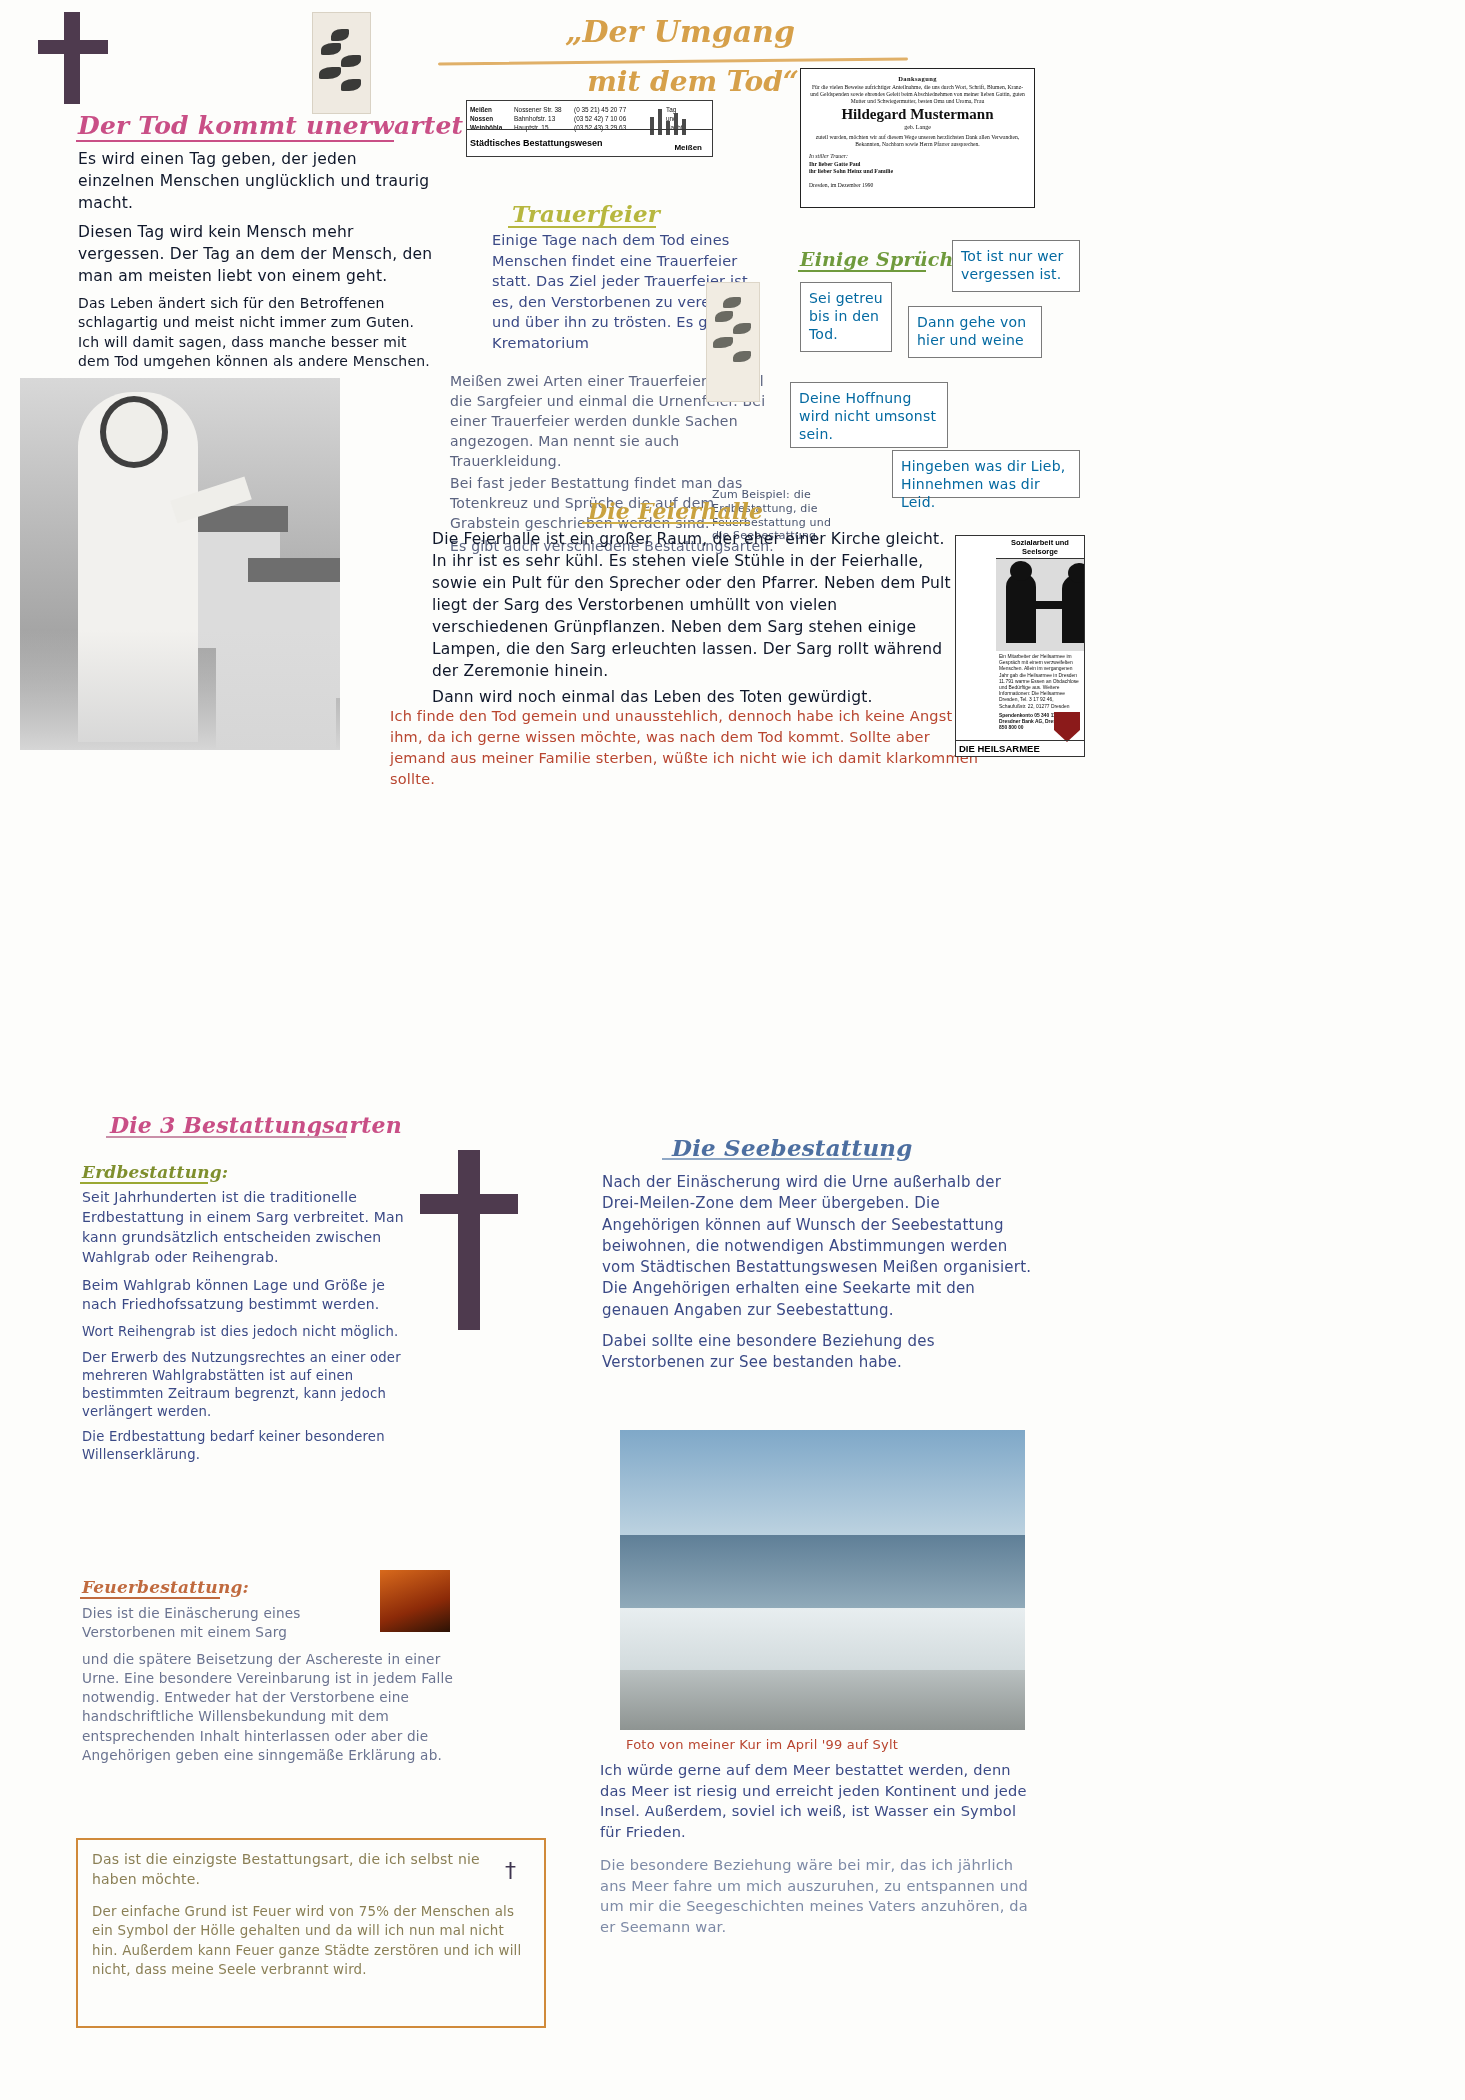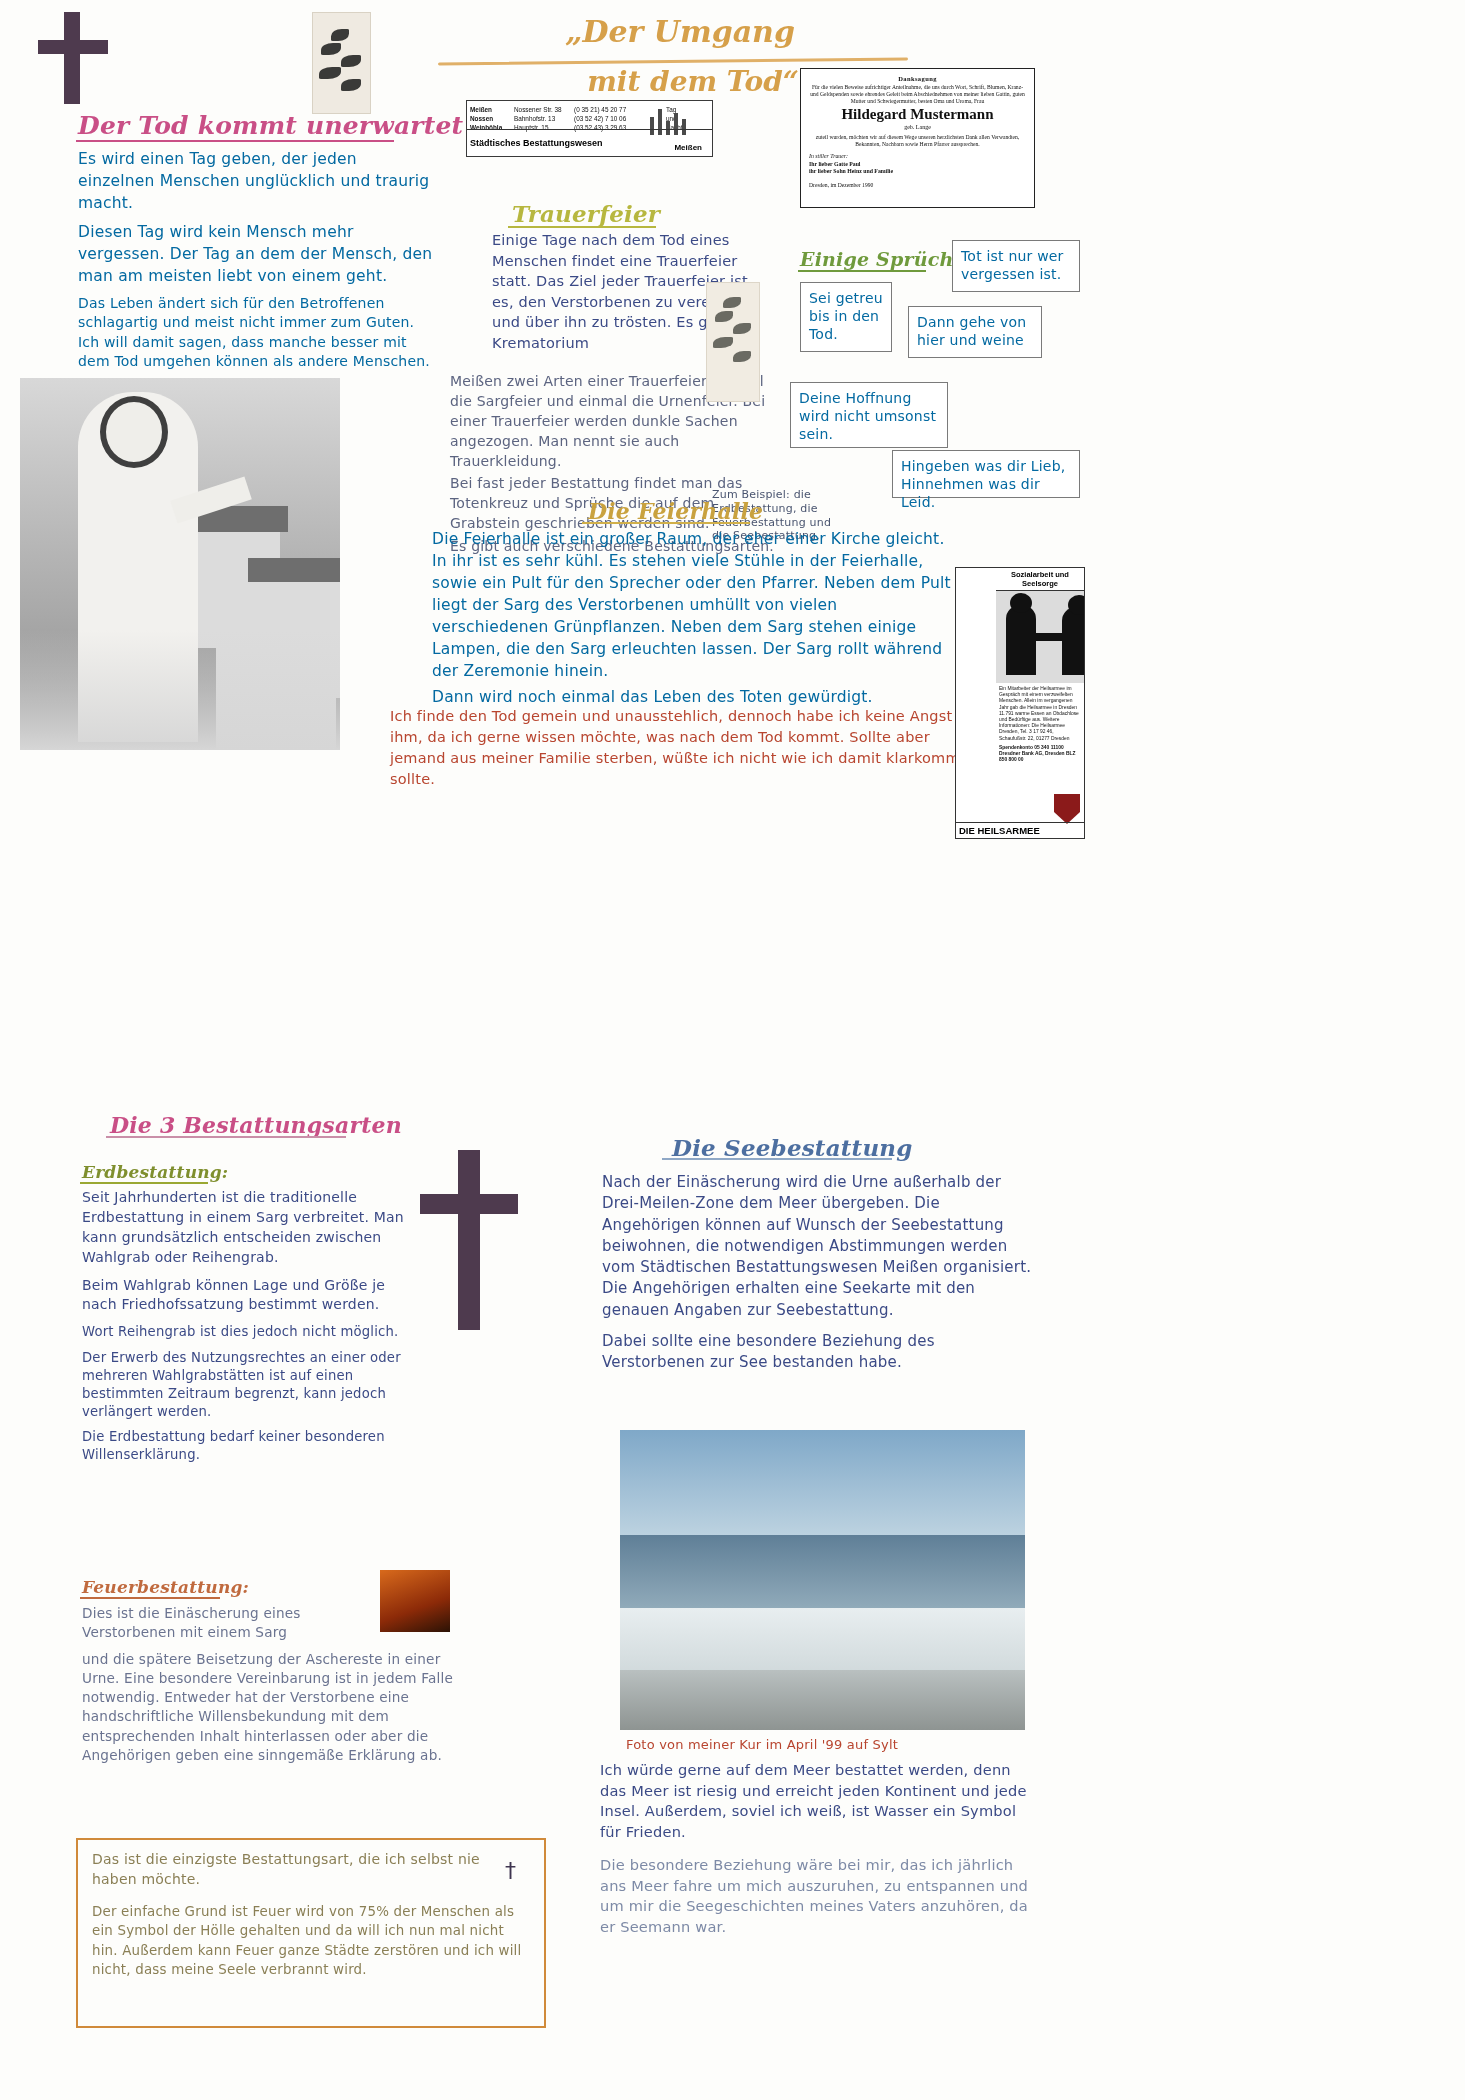--- a/index.html
+++ b/index.html
@@ -1,21 +1,21 @@
 <!DOCTYPE html>
 <html><head>
 <meta charset="utf-8">
 <style>
   html,body{margin:0;padding:0;background:#ffffff;}
   body{width:1465px;height:2100px;position:relative;font-family:"DejaVu Sans",sans-serif;overflow:hidden;}
   .page{position:absolute;inset:0;background:#fdfdfb;}
 
   
   .hw{font-family:"DejaVu Sans",sans-serif;line-height:1.42;letter-spacing:.2px;}
-  .hw-blue{color:#0369a1;}
+  .hw-blue{color:#0f172a;}
   .hw-blue2{color:#3b4a86;}
   .hw-pink{color:#c94f86;}
   .hw-green{color:#6f9a3c;}
   .hw-red{color:#b8452f;}
   .title-script{font-family:"DejaVu Serif",serif;font-style:italic;font-weight:bold;}
 
   
   #main-title{position:absolute;left:455px;top:14px;width:450px;text-align:center;}
   #main-title .l1{font-size:30px;color:#d6a04a;}
   #main-title .l2{font-size:28px;color:#d6a04a;margin-top:16px;margin-left:26px;}
@@ -89,21 +89,21 @@
   
   #fh-title{position:absolute;left:588px;top:496px;font-size:22px;}
   #fh-underline{position:absolute;left:582px;top:522px;width:168px;height:2px;background:#d1b04a;}
   #fh-body{position:absolute;left:432px;top:528px;width:520px;font-size:15.5px;}
   #fh-body p{margin:0 0 4px 0;}
 
   #fazit1{position:absolute;left:390px;top:706px;width:600px;font-size:14.5px;line-height:1.45;}
   #fazit1 p{margin:0 0 2px 0;}
 
   
-  #heilsarmee{position:absolute;left:955px;top:567px;width:130px;height:272px;border:1px solid #333;background:#fff;box-sizing:border-box;font-family:"Liberation Sans",sans-serif;padding-left:40px;}
+  #heilsarmee{position:absolute;left:955px;top:535px;width:130px;height:222px;border:1px solid #333;background:#fff;box-sizing:border-box;font-family:"Liberation Sans",sans-serif;padding-left:40px;}
   #heilsarmee .hdr{background:#fff;border-bottom:1px solid #333;font-size:7.5px;font-weight:bold;text-align:center;padding:2px 0;}
   #heilsarmee .pic{height:92px;background:#dcdcdc;position:relative;overflow:hidden;}
   #heilsarmee .sil{position:absolute;background:#111;}
   #heilsarmee .txt{font-size:4.9px;line-height:6.2px;padding:3px;color:#111;}
   #heilsarmee .acct{font-size:4.9px;line-height:6.2px;padding:0 3px;color:#111;font-weight:bold;}
   #heilsarmee .foot{position:absolute;left:0;bottom:0;width:100%;border-top:1px solid #333;font-size:9.5px;font-weight:bold;text-align:left;padding:2px 3px;box-sizing:border-box;}
   #heilsarmee .shield{position:absolute;right:4px;bottom:14px;width:26px;height:30px;background:#8b1a1a;clip-path:polygon(0 0,100% 0,100% 60%,50% 100%,0 60%);color:#fff;font-size:5px;text-align:center;}
 
   
   #bestattungsarten-title{position:absolute;left:110px;top:1110px;font-size:22px;}

